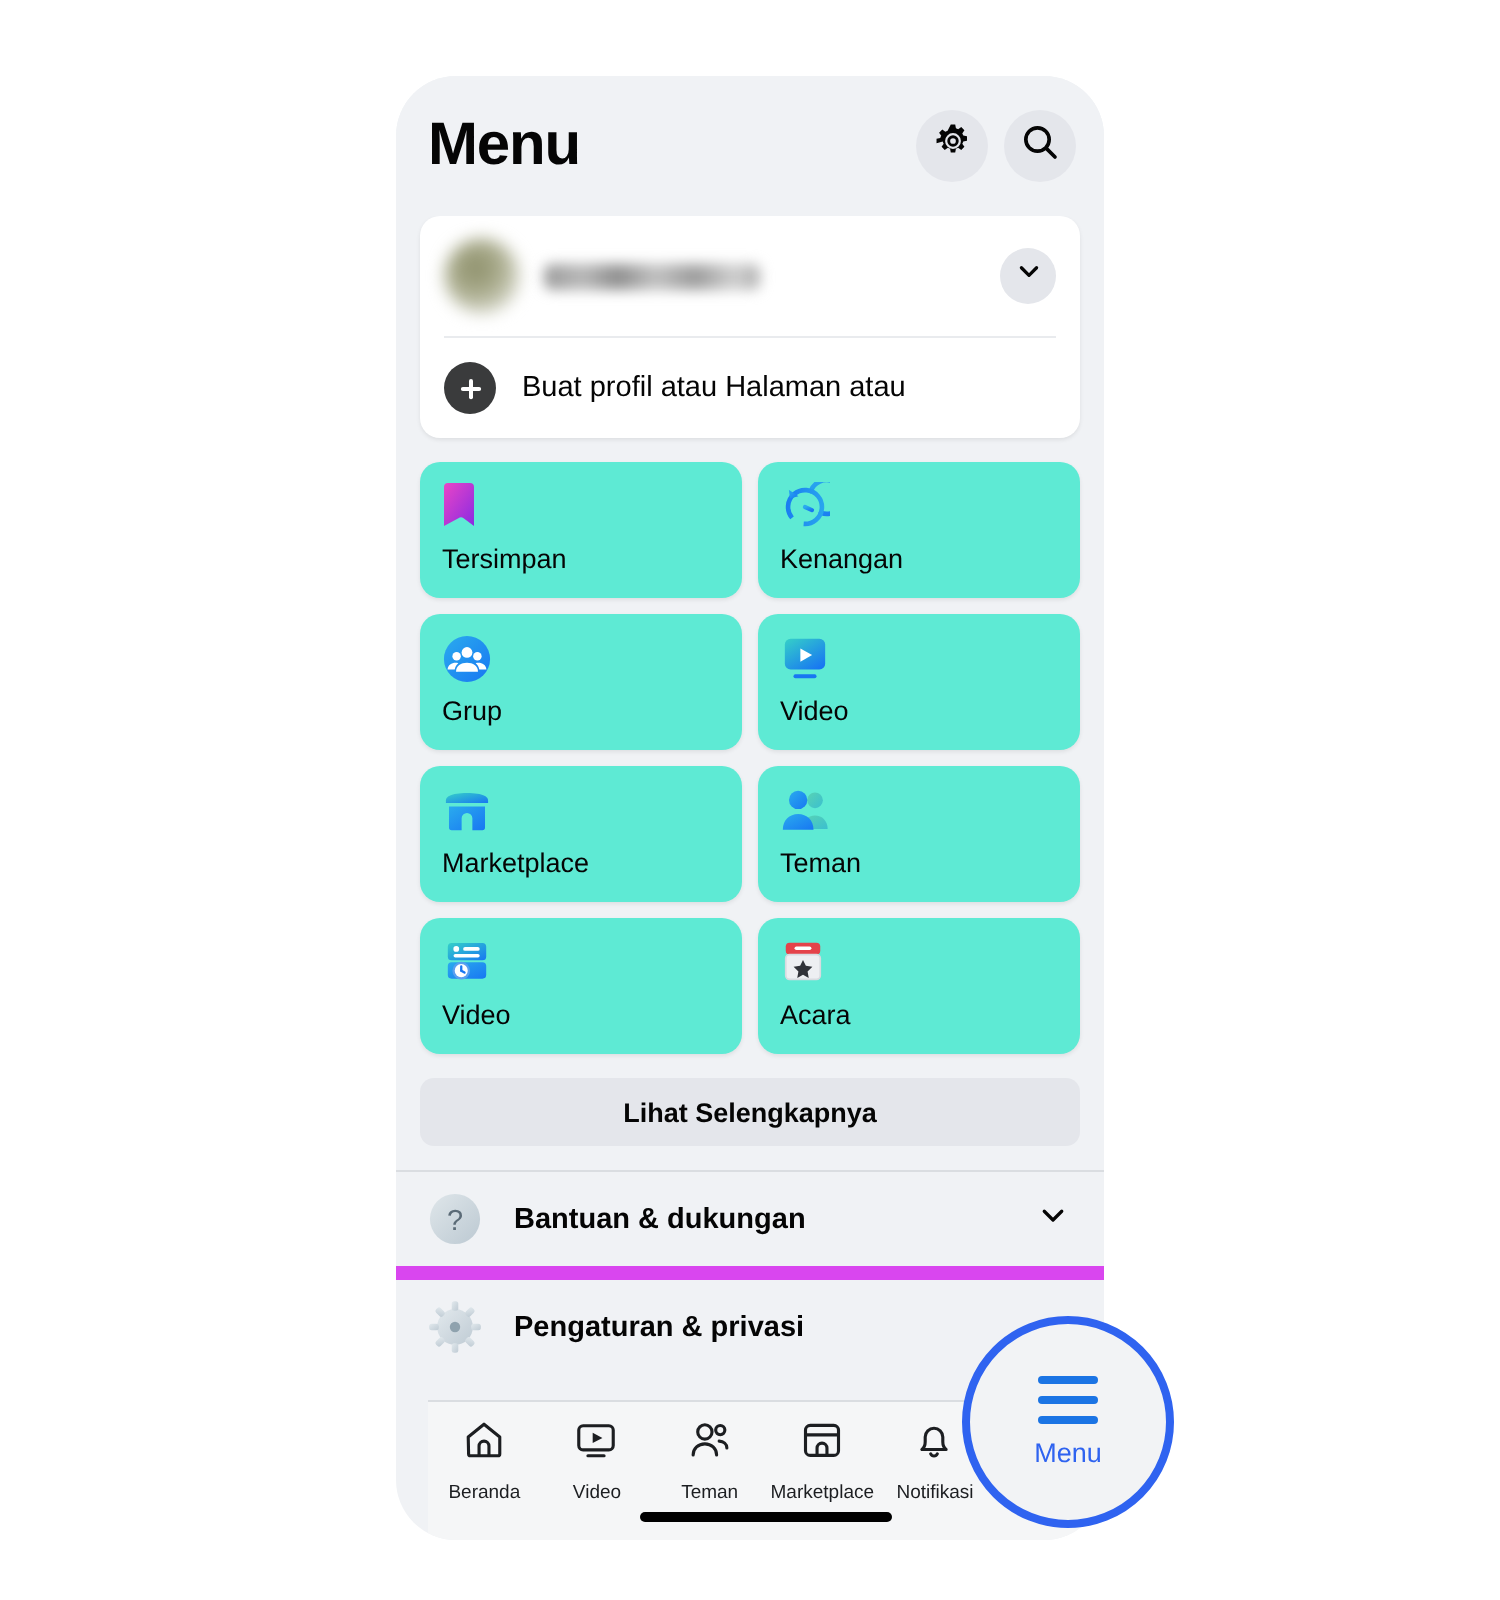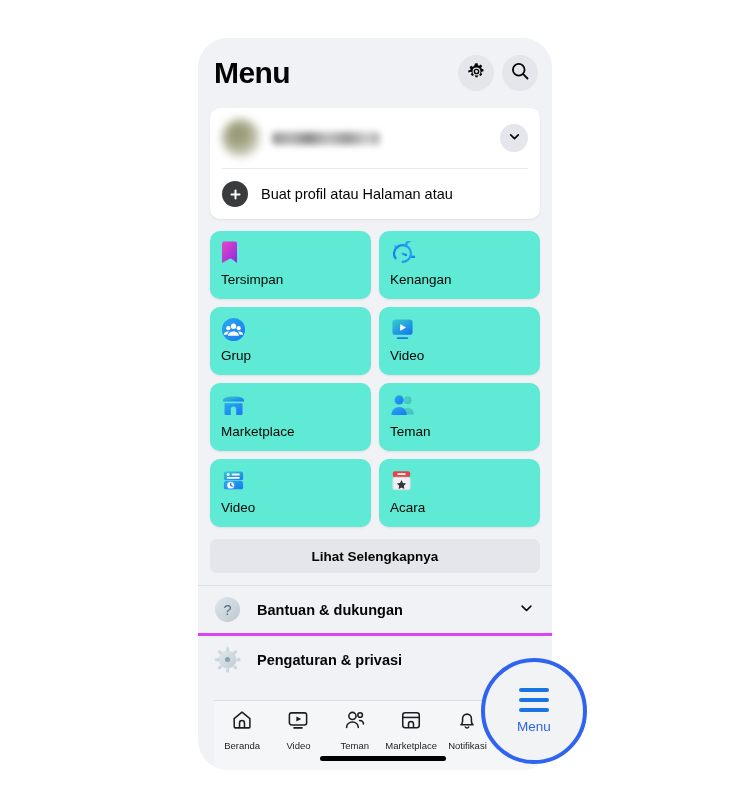--- a/index.html
+++ b/index.html
@@ -187,21 +187,21 @@
   }
 
   
   .srow {
     height: 47px;
     display: flex;
     align-items: center;
     padding: 0 16px;
     position: relative;
   }
-  .srow + .srow { border-top: 3px solid #d946ef; }
+  .srow + .srow { border-top: 7px solid #d946ef; }
   .srow-icon { width: 27px; height: 27px; flex: none; }
   .srow-label {
     margin-left: 16px;
     font-size: 14.5px;
     font-weight: bold;
     color: #050505;
   }
   .srow-chev {
     position: absolute;
     right: 18px;

